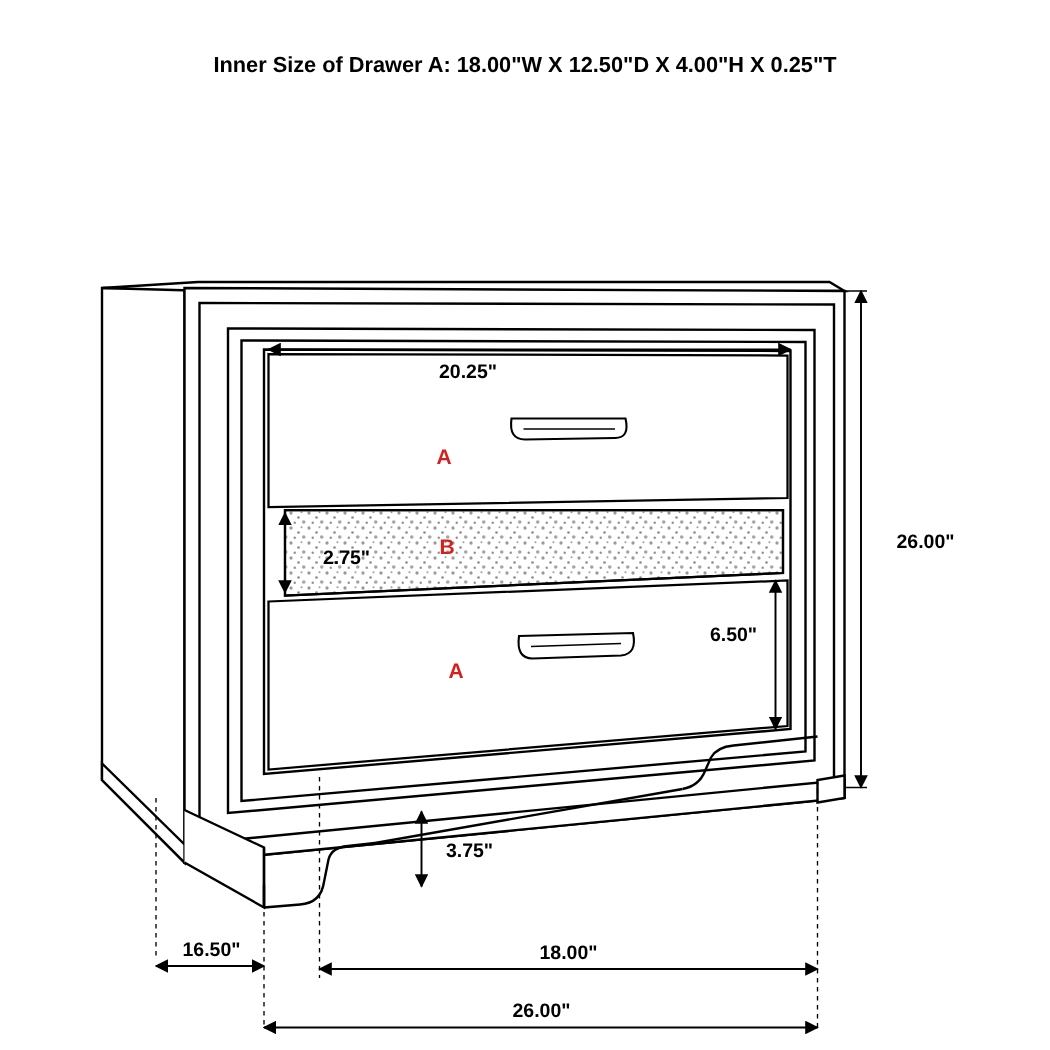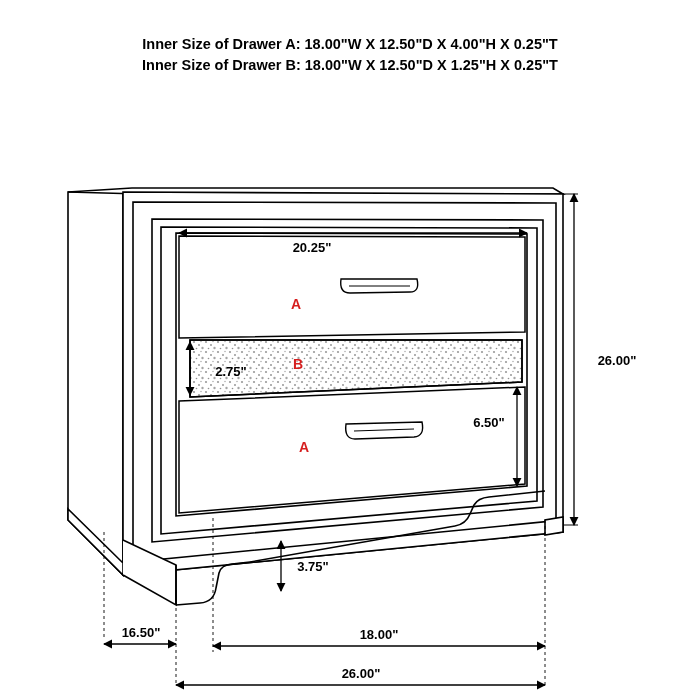--- a/index.html
+++ b/index.html
@@ -60,21 +60,20 @@
     fill: none;
   }
 </style>
 </head>
 <body>
 
 <div id="stage">
 
   <div class="header">
     <div class="header-line">Inner Size of Drawer A: 18.00"W X 12.50"D X 4.00"H X 0.25"T</div>
-    <div class="header-line">Inner Size of Drawer B: 18.00"W X 12.50"D X 1.25"H X 0.25"T</div>
   </div>
 
   <svg class="diagram" viewBox="0 0 700 700">
     <defs>
       <marker id="arrHead" viewBox="0 0 10 10" refX="9" refY="5" markerWidth="7" markerHeight="7" orient="auto-start-reverse">
         <path d="M 0 0 L 10 5 L 0 10 z" fill="#000000"></path>
       </marker>
       <pattern id="speckle" width="12" height="10" patternUnits="userSpaceOnUse">
         <rect width="12" height="10" fill="#ffffff"></rect>
         <circle cx="2" cy="2" r="1.1" fill="#9a9a9a"></circle>

